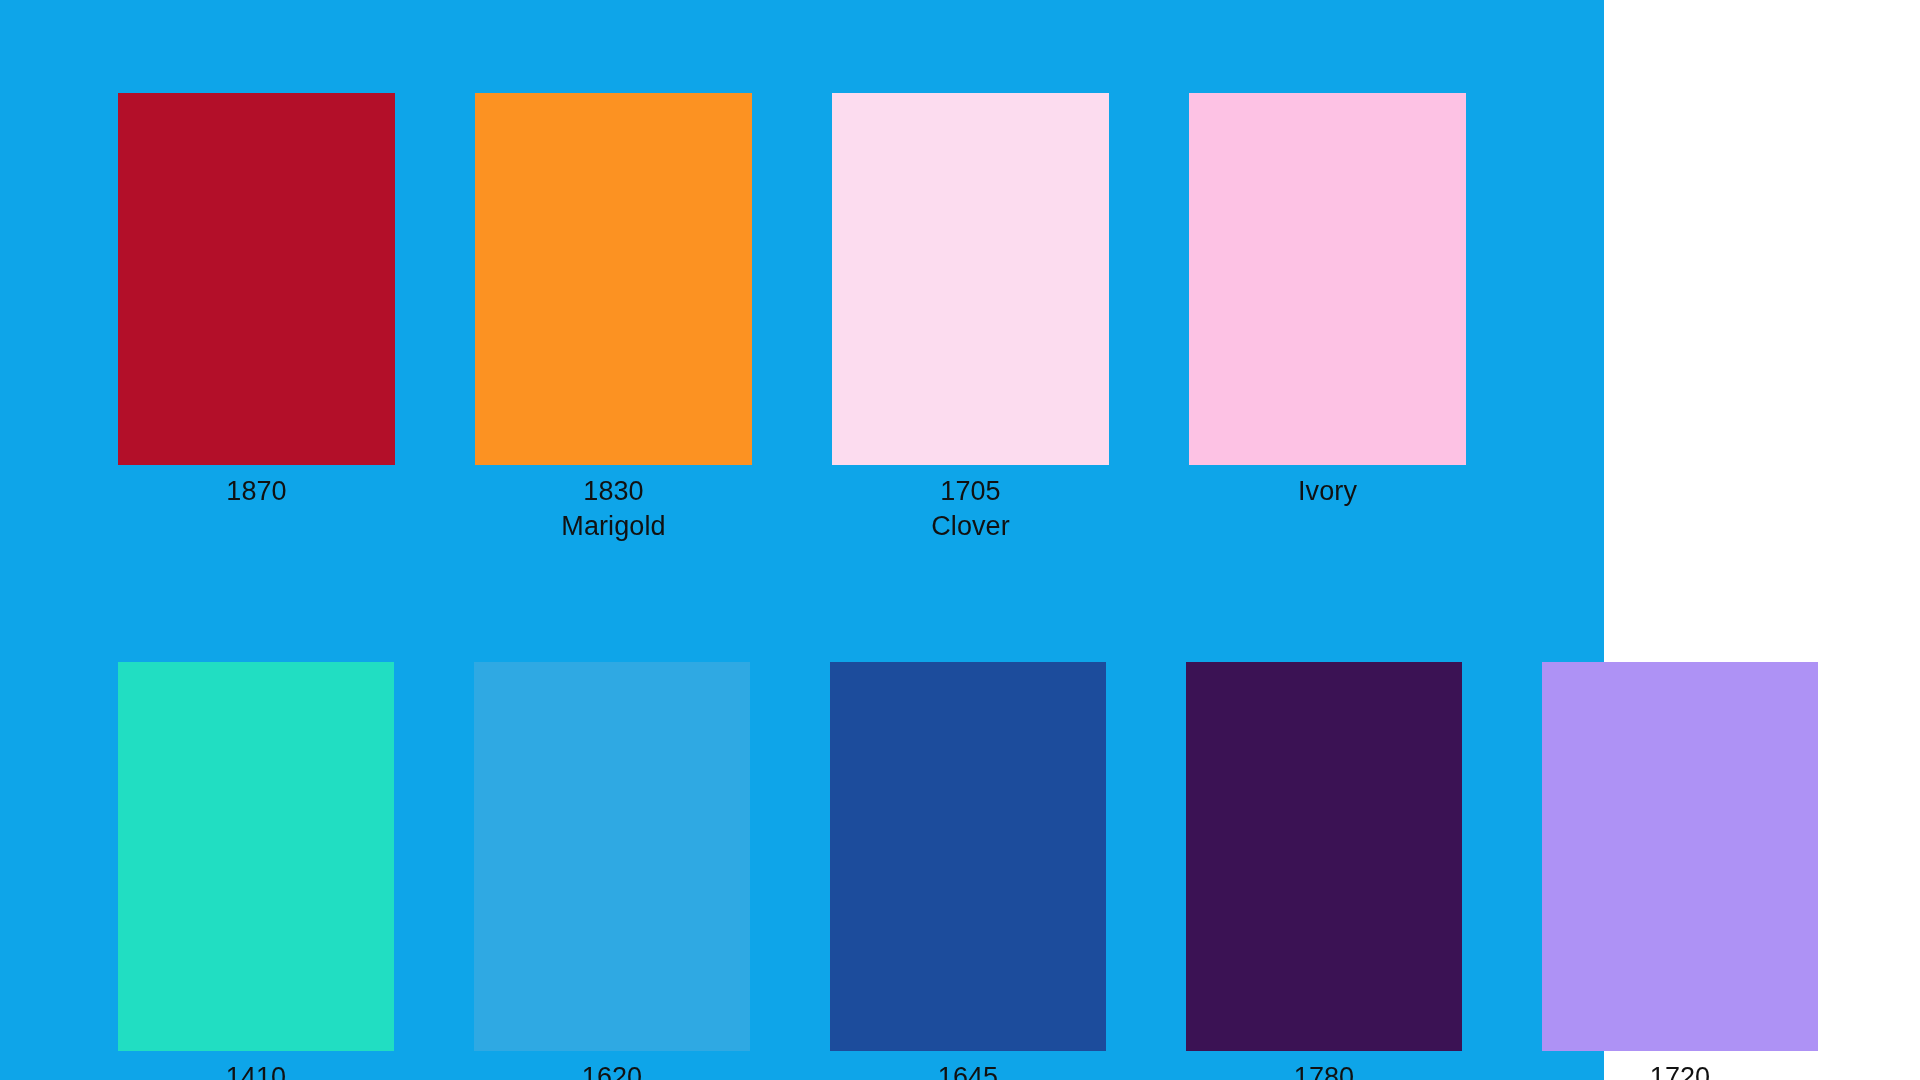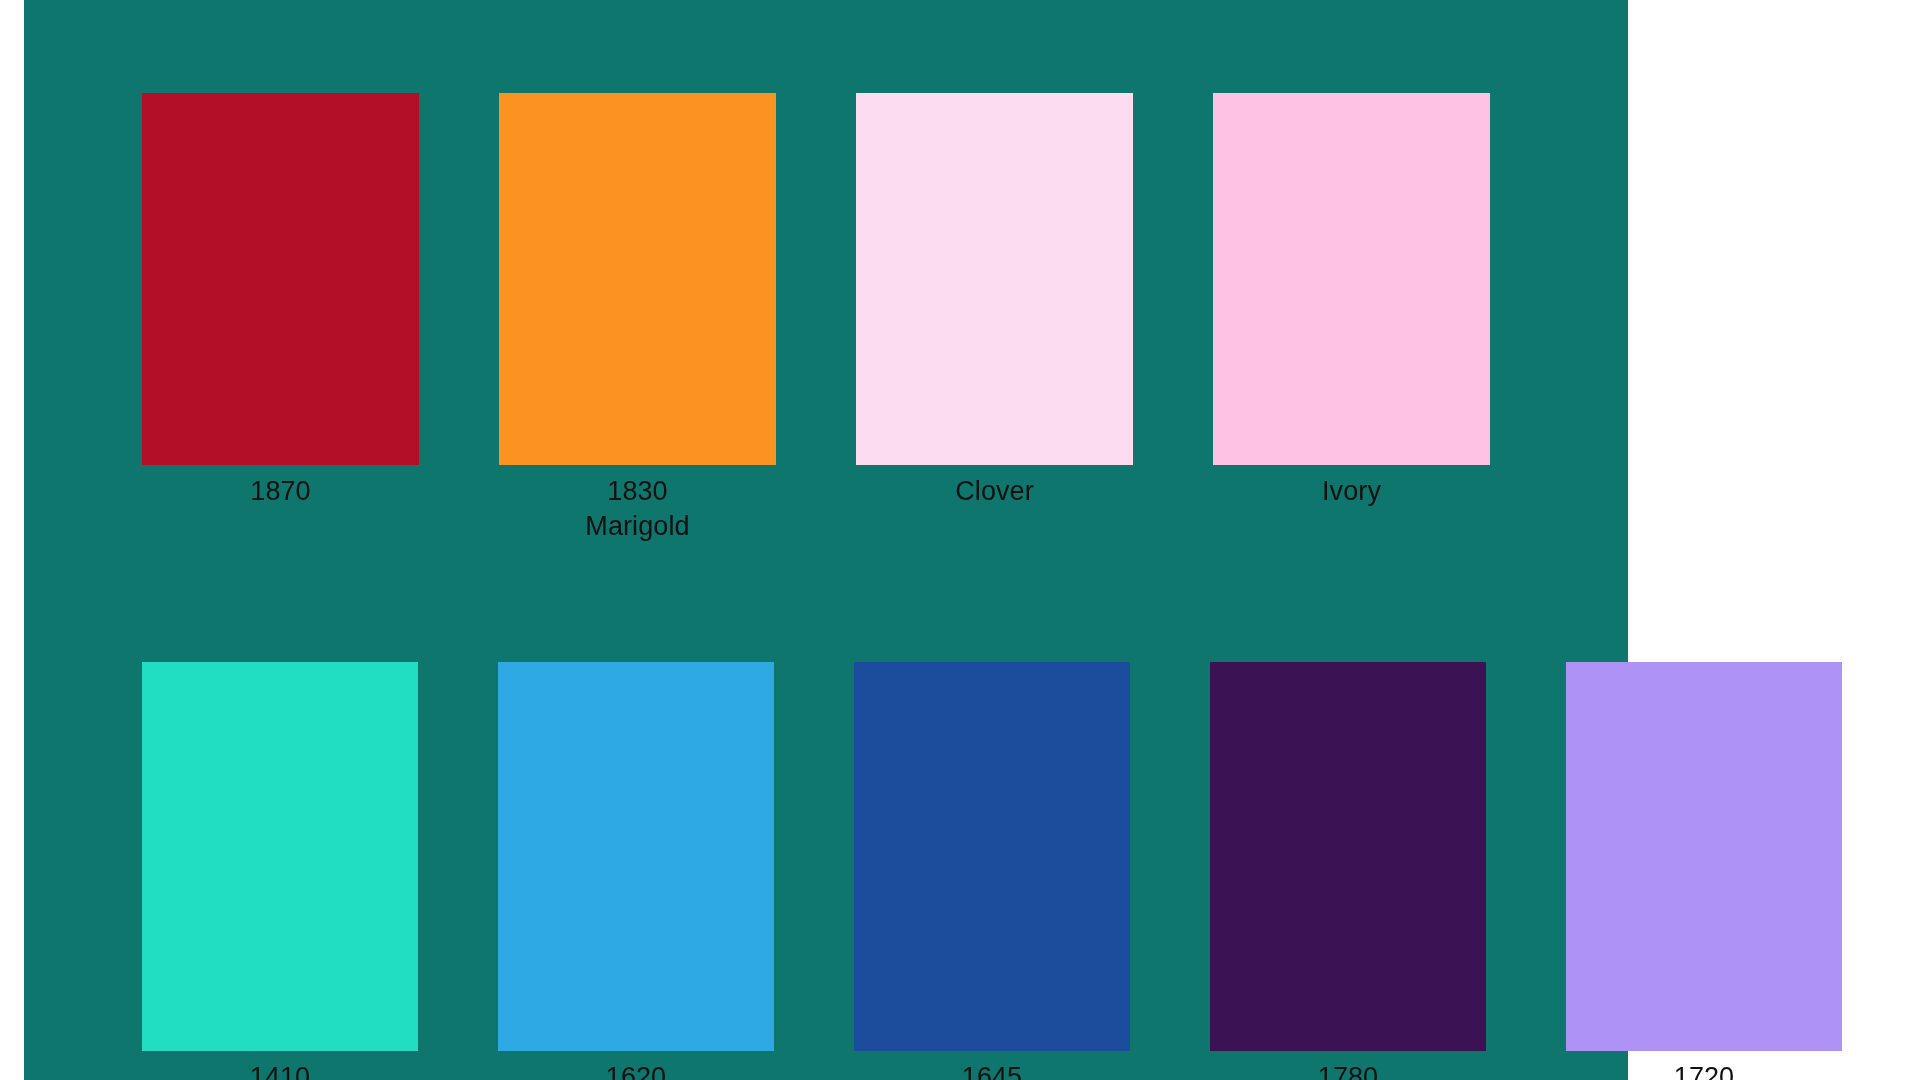--- a/index.html
+++ b/index.html
@@ -12,23 +12,22 @@
     height: 1080px;
     overflow: hidden;
     font-family: "Liberation Sans", "DejaVu Sans", sans-serif;
     -webkit-font-smoothing: antialiased;
   }
 
   .palette-page {
     position: relative;
     width: 1604px;
     height: 1080px;
-    background: #0f766e;
+    background: #0ea5e9;
     box-sizing: border-box;
-    margin-left: 24px;
   }
 
   .palette-grid {
     position: absolute;
     left: 118px;
     top: 93px;
     width: 1700px;
     display: flex;
     flex-direction: column;
   }
@@ -99,20 +98,21 @@
         <div class="swatch-caption" style="color: rgb(17, 17, 17);">
           <span class="swatch-code">1830</span>
           <span class="swatch-name">Marigold</span>
         </div>
       </div>
 
 
       <div class="swatch-cell">
         <div class="swatch-chip" style="background-color: rgb(252, 220, 239);"></div>
         <div class="swatch-caption" style="color: rgb(17, 17, 17);">
+          <span class="swatch-code">1705</span>
           <span class="swatch-name">Clover</span>
         </div>
       </div>
 
       <div class="swatch-cell">
         <div class="swatch-chip" style="background-color: rgb(253, 194, 228);"></div>
         <div class="swatch-caption" style="color: rgb(17, 17, 17);">
           <span class="swatch-name">Ivory</span>
         </div>
       </div>

